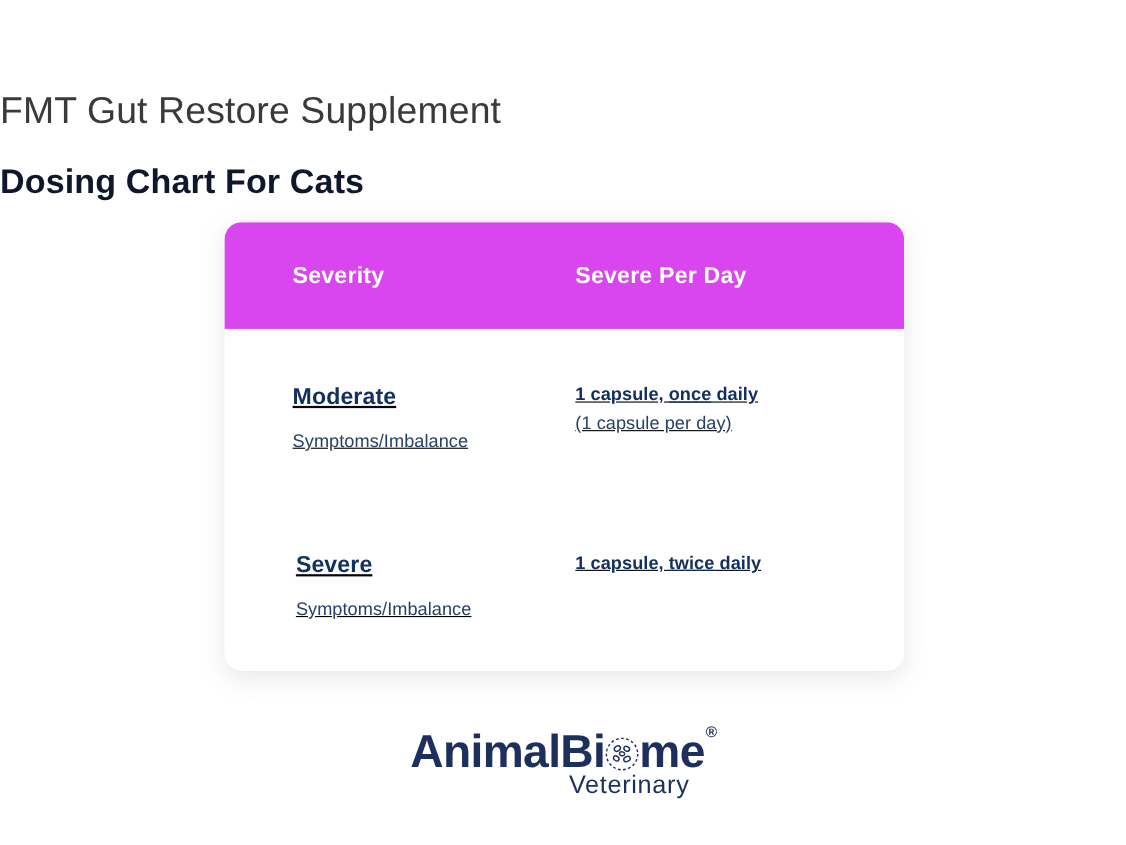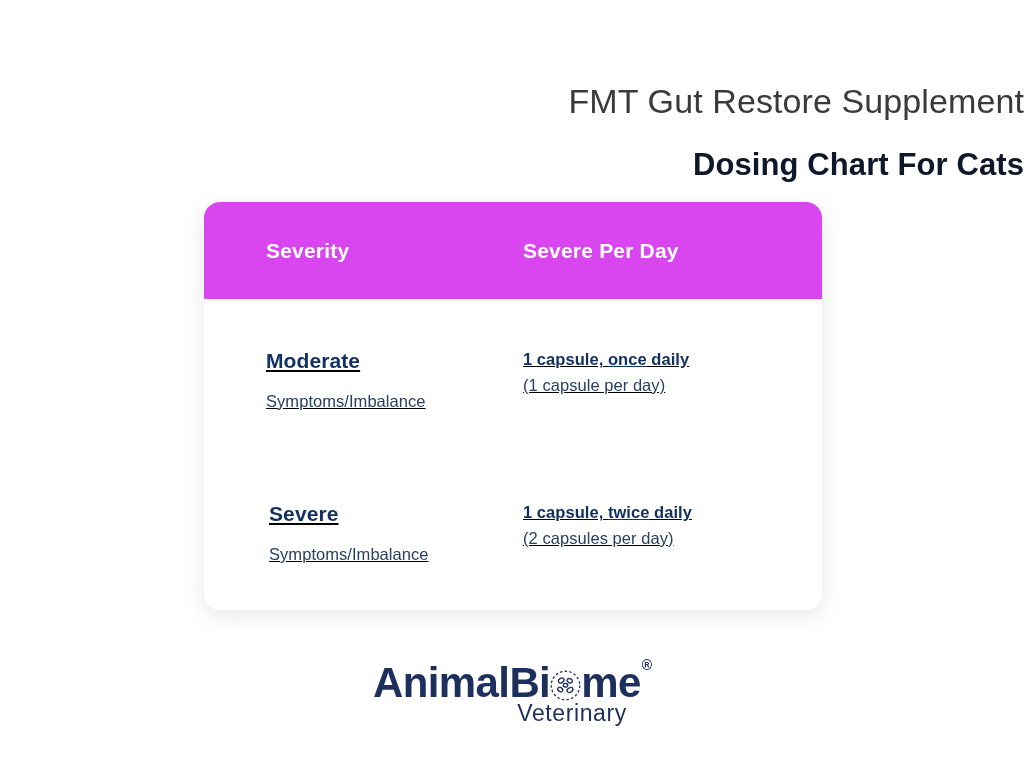--- a/index.html
+++ b/index.html
@@ -14,21 +14,21 @@
     overflow: hidden;
     position: relative;
   }
 
   
   .title-block {
     position: absolute;
     top: 82px;
     left: 0;
     width: 1024px;
-    text-align: right;
+    text-align: left;
   }
   .title-main {
     font-size: 34px;
     font-weight: 400;
     color: #3a3a3a;
     letter-spacing: 0.1px;
     line-height: 1.12;
   }
   .title-sub {
     font-size: 31px;
@@ -197,21 +197,20 @@
       </div>
     </div>
 
     <div class="row row-severe">
       <div class="col-a">
         <div class="sev-name">Severe</div>
         <div class="sev-note">Symptoms/Imbalance</div>
       </div>
       <div class="col-b">
         <div class="dose-main"><span>1 capsule, </span><span class="u">twice</span><span> daily</span></div>
-        <div class="dose-note">(2 capsules per day)</div>
       </div>
     </div>
 
   </div>
 </div>
 
 <div class="logo">
   <div class="logo-main"><span>AnimalBi</span><span class="microbe"><svg viewBox="0 0 62 62" width="31" height="31" aria-hidden="true">
           <g fill="none" stroke="#1d2f5c" stroke-width="2.6">
             <circle cx="31" cy="31" r="28.5" stroke-dasharray="5 4.4"></circle>

